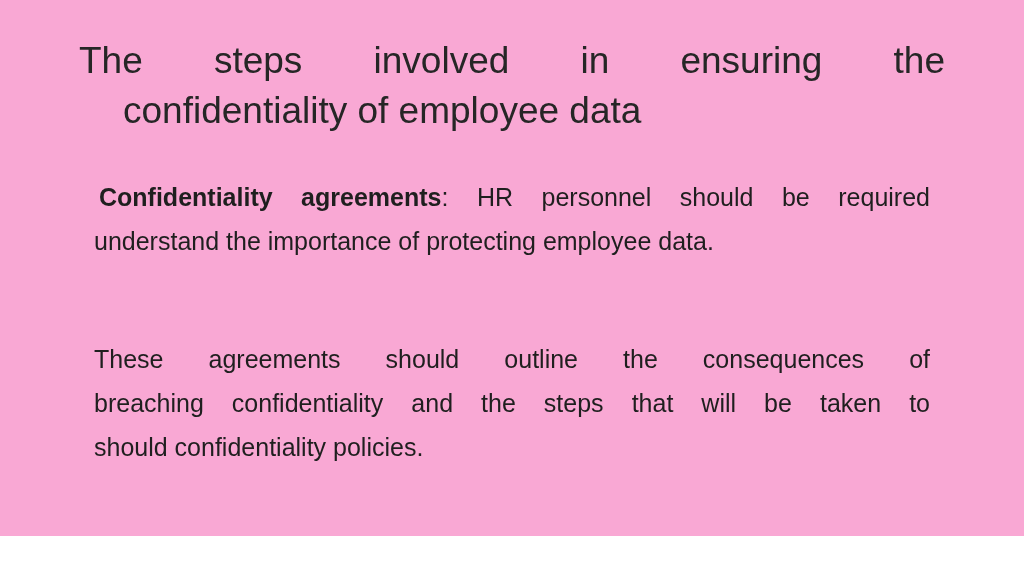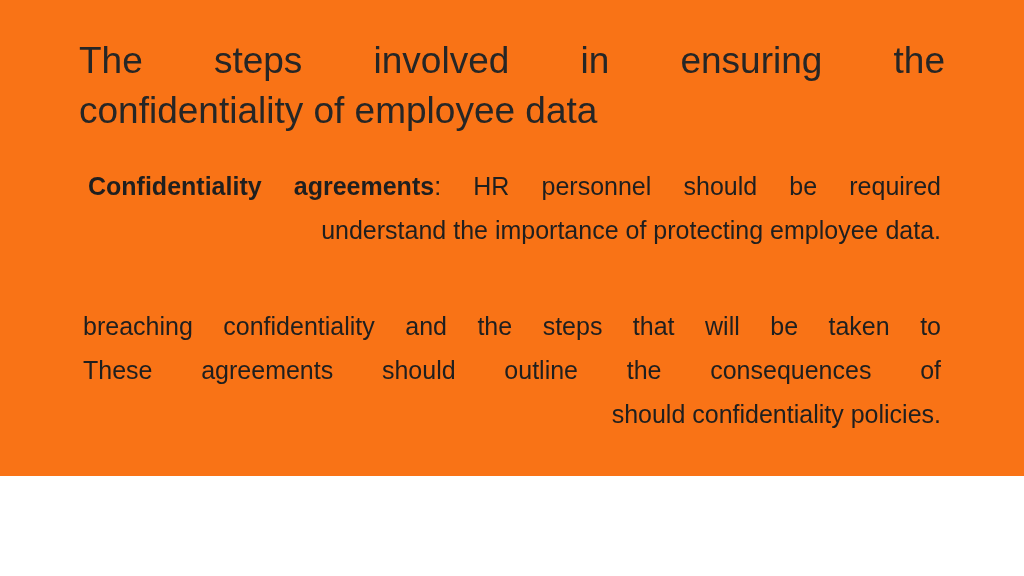--- a/index.html
+++ b/index.html
@@ -13,22 +13,22 @@
       overflow: hidden;
       position: relative;
       font-family: "Liberation Sans", "DejaVu Sans", sans-serif;
       color: #1f1f1f;
     }
     .slide {
       position: absolute;
       left: 0;
       top: 0;
       width: 1024px;
-      height: 476px;
-      background: #f97316;
+      height: 536px;
+      background: #f9a8d4;
     }
     .title {
       position: absolute;
       left: 79px;
       top: 36px;
       width: 866px;
       margin: 0;
       font-size: 37px;
       font-weight: normal;
       line-height: 50px;
@@ -39,43 +39,44 @@
     }
     .title .line1 {
       display: block;
       text-align: justify;
       text-align-last: justify;
       -moz-text-align-last: justify;
     }
     .title .line2 {
       display: block;
       text-align: left;
+      margin-left: 44px;
     }
     .body {
       position: absolute;
       left: 79px;
       top: 160px;
       width: 866px;
       font-size: 25px;
       line-height: 44px;
       color: #1f1f1f;
     }
     .para {
-      margin: 4px;
+      margin: 15px;
       text-align: justify;
     }
     .para .jl {
       display: block;
       text-align: justify;
       text-align-last: justify;
       white-space: nowrap;
     }
     .para .ll {
       display: block;
-      text-align: right;
+      text-align: left;
       white-space: nowrap;
     }
     .para1 .first {
       padding-left: 5px;
     }
     .bold {
       font-weight: bold;
     }
     .spacer {
       height: 44px;
@@ -98,18 +99,18 @@
 
   <div class="body">
     <p class="para para1">
       <span class="jl first" style="text-align-last:justify;"><span class="bold">Confidentiality agreements</span><span>:</span><span> HR personnel should be required</span></span>
       <span class="ll">understand the importance of protecting employee data.</span>
     </p>
 
     <div class="spacer"></div>
 
     <p class="para para2">
+      <span class="jl">These agreements should outline the consequences of</span>
       <span class="jl">breaching confidentiality and the steps that will be taken to</span>
-      <span class="jl">These agreements should outline the consequences of</span>
       <span class="ll">should confidentiality policies.</span>
     </p>
   </div>
 </div>
 
 </body></html>

